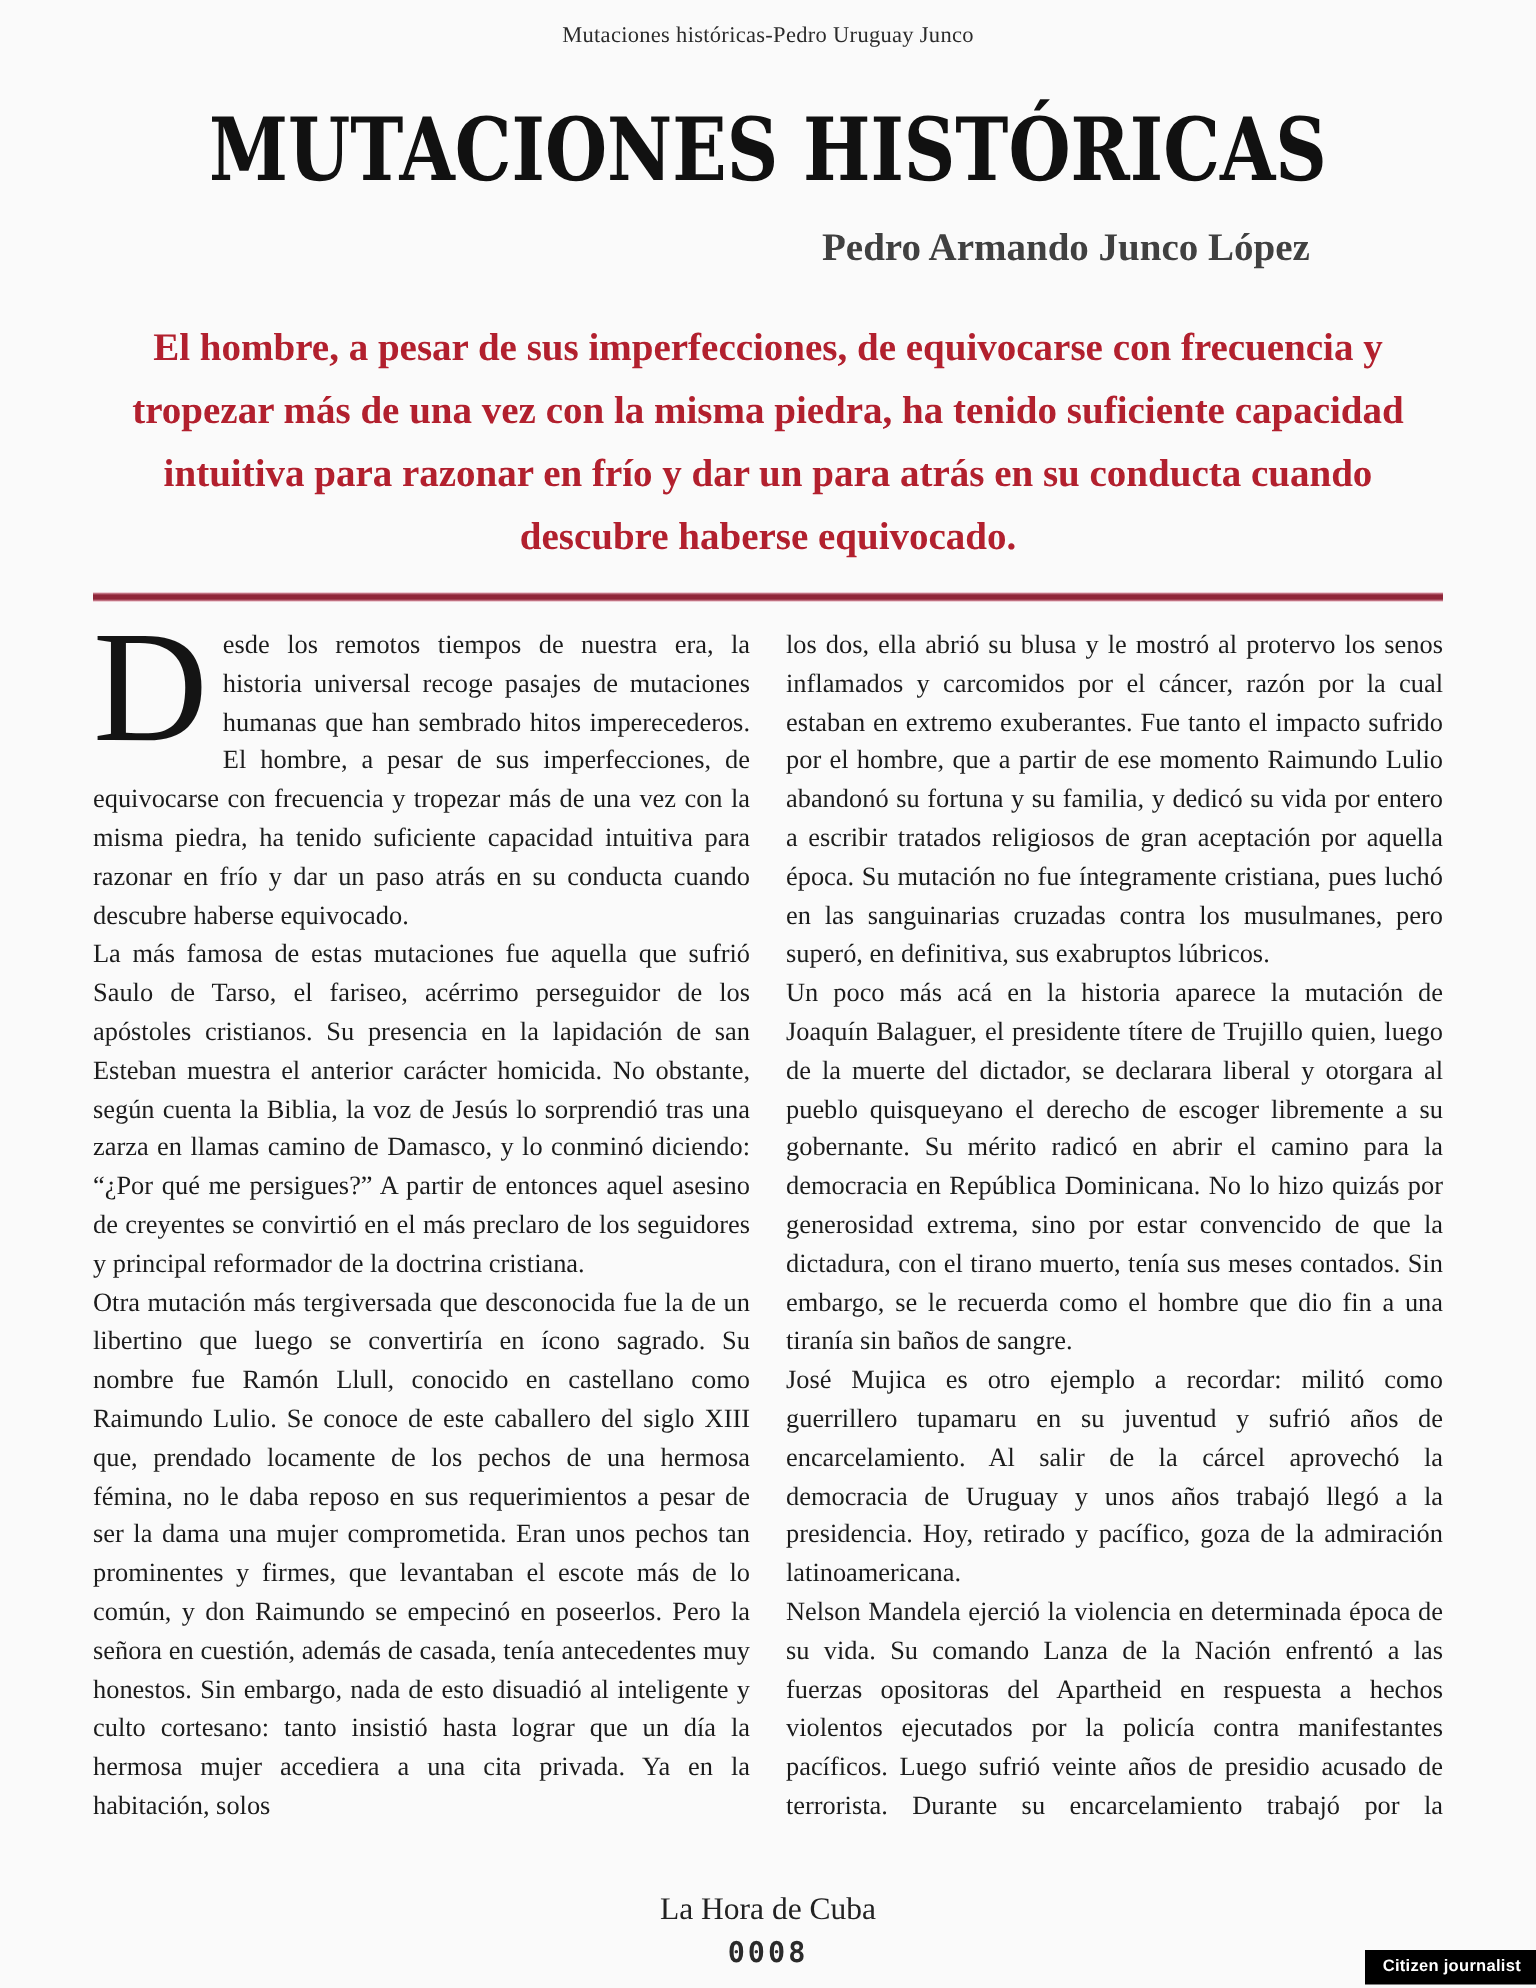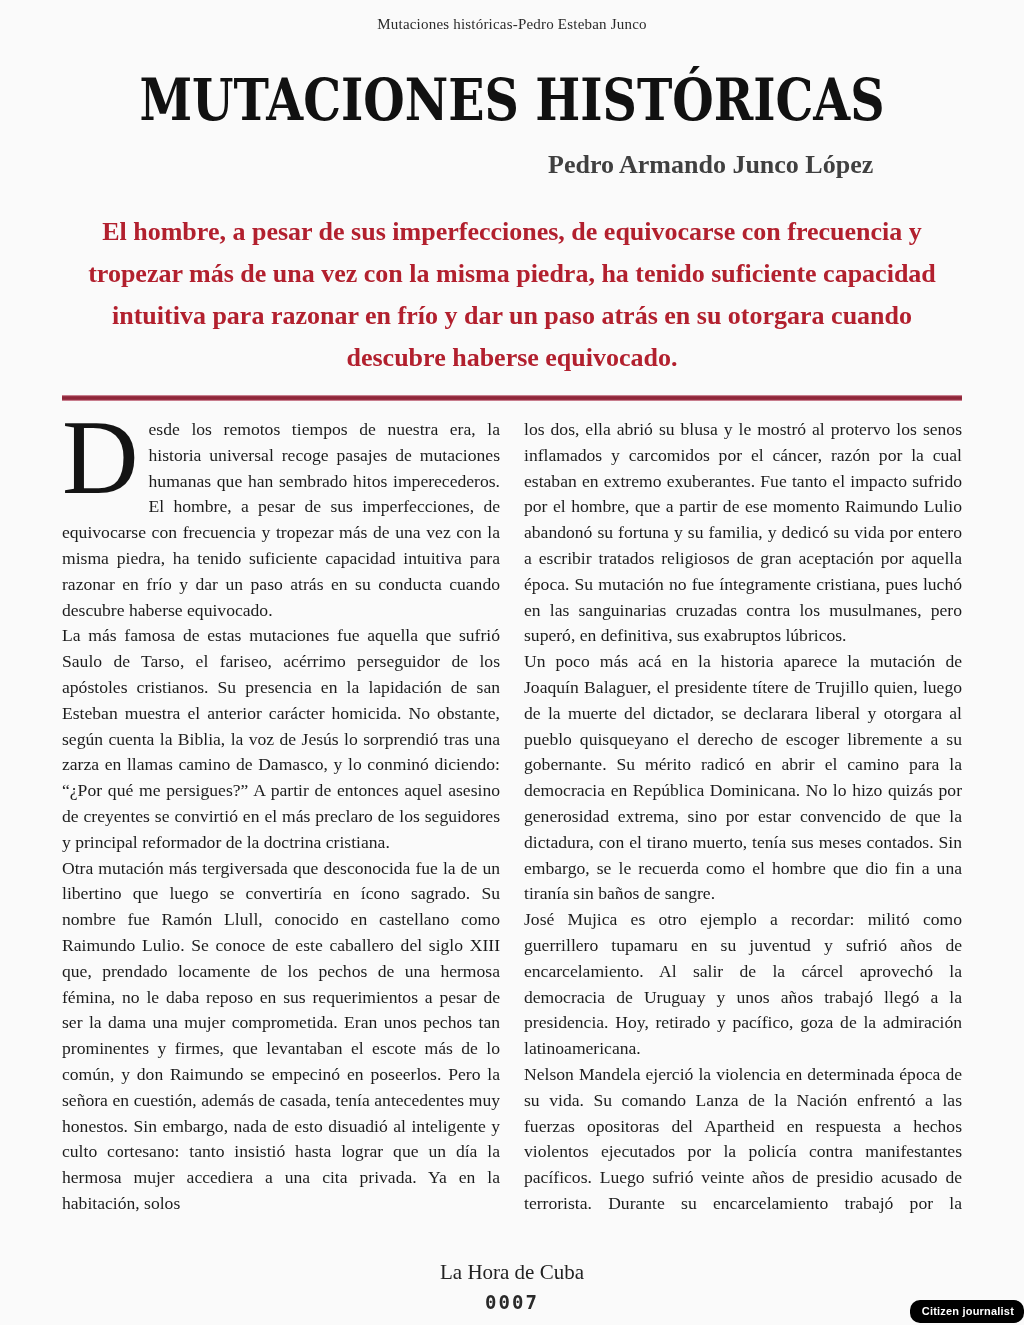--- a/index.html
+++ b/index.html
@@ -106,49 +106,48 @@
     position: absolute;
     right: 0;
     bottom: 2px;
     background: #000;
     color: #fff;
     font-family: "Liberation Sans", sans-serif;
     font-weight: bold;
     font-size: 11px;
     padding: 5px 10px 6px 12px;
     letter-spacing: 0.2px;
-    border-radius: 10px;
   }
 </style>
 </head>
 <body>
 
-<div class="running-header">Mutaciones históricas-Pedro Esteban Junco</div>
+<div class="running-header">Mutaciones históricas-Pedro Uruguay Junco</div>
 
 <div class="page-title">MUTACIONES HISTÓRICAS</div>
 
 <div class="byline">
   <div>Pedro Armando Junco López</div>
 </div>
 
-<div class="lede">El hombre, a pesar de sus imperfecciones, de equivocarse con frecuencia y tropezar más de una vez con la misma piedra, ha tenido suficiente capacidad intuitiva para razonar en frío y dar un paso atrás en su otorgara cuando descubre haberse equivocado.</div>
+<div class="lede">El hombre, a pesar de sus imperfecciones, de equivocarse con frecuencia y tropezar más de una vez con la misma piedra, ha tenido suficiente capacidad intuitiva para razonar en frío y dar un para atrás en su conducta cuando descubre haberse equivocado.</div>
 
 <div class="red-rule"></div>
 
 <div class="columns">
   <div class="col">
     <p><span class="dropcap">D</span><span>esde los remotos tiempos de nuestra era, la historia universal recoge pasajes de mutaciones humanas que han sembrado hitos imperecederos. El hombre, a pesar de sus imperfecciones, de equivocarse con frecuencia y tropezar más de una vez con la misma piedra, ha tenido suficiente capacidad intuitiva para razonar en frío y dar un paso atrás en su conducta cuando descubre haberse equivocado.</span></p>
     <p>La más famosa de estas mutaciones fue aquella que sufrió Saulo de Tarso, el fariseo, acérrimo perseguidor de los apóstoles cristianos. Su presencia en la lapidación de san Esteban muestra el anterior carácter homicida. No obstante, según cuenta la Biblia, la voz de Jesús lo sorprendió tras una zarza en llamas camino de Damasco, y lo conminó diciendo: “¿Por qué me persigues?” A partir de entonces aquel asesino de creyentes se convirtió en el más preclaro de los seguidores y principal reformador de la doctrina cristiana.</p>
     <p>Otra mutación más tergiversada que desconocida fue la de un libertino que luego se convertiría en ícono sagrado. Su nombre fue Ramón Llull, conocido en castellano como Raimundo Lulio. Se conoce de este caballero del siglo XIII que, prendado locamente de los pechos de una hermosa fémina, no le daba reposo en sus requerimientos a pesar de ser la dama una mujer comprometida. Eran unos pechos tan prominentes y firmes, que levantaban el escote más de lo común, y don Raimundo se empecinó en poseerlos. Pero la señora en cuestión, además de casada, tenía antecedentes muy honestos. Sin embargo, nada de esto disuadió al inteligente y culto cortesano: tanto insistió hasta lograr que un día la hermosa mujer accediera a una cita privada. Ya en la habitación, solos</p>
   </div>
   <div class="col">
     <p>los dos, ella abrió su blusa y le mostró al protervo los senos inflamados y carcomidos por el cáncer, razón por la cual estaban en extremo exuberantes. Fue tanto el impacto sufrido por el hombre, que a partir de ese momento Raimundo Lulio abandonó su fortuna y su familia, y dedicó su vida por entero a escribir tratados religiosos de gran aceptación por aquella época. Su mutación no fue íntegramente cristiana, pues luchó en las sanguinarias cruzadas contra los musulmanes, pero superó, en definitiva, sus exabruptos lúbricos.</p>
     <p>Un poco más acá en la historia aparece la mutación de Joaquín Balaguer, el presidente títere de Trujillo quien, luego de la muerte del dictador, se declarara liberal y otorgara al pueblo quisqueyano el derecho de escoger libremente a su gobernante. Su mérito radicó en abrir el camino para la democracia en República Dominicana. No lo hizo quizás por generosidad extrema, sino por estar convencido de que la dictadura, con el tirano muerto, tenía sus meses contados. Sin embargo, se le recuerda como el hombre que dio fin a una tiranía sin baños de sangre.</p>
     <p>José Mujica es otro ejemplo a recordar: militó como guerrillero tupamaru en su juventud y sufrió años de encarcelamiento. Al salir de la cárcel aprovechó la democracia de Uruguay y unos años trabajó llegó a la presidencia. Hoy, retirado y pacífico, goza de la admiración latinoamericana.</p>
     <p>Nelson Mandela ejerció la violencia en determinada época de su vida. Su comando Lanza de la Nación enfrentó a las fuerzas opositoras del Apartheid en respuesta a hechos violentos ejecutados por la policía contra manifestantes pacíficos. Luego sufrió veinte años de presidio acusado de terrorista. Durante su encarcelamiento trabajó por la concordia y</p>
   </div>
 </div>
 
 <div class="footer-publication">La Hora de Cuba</div>
 
-<div class="footer-page-number">0007</div>
+<div class="footer-page-number">0008</div>
 
 <div class="badge">Citizen journalist</div>
 
 </body></html>

